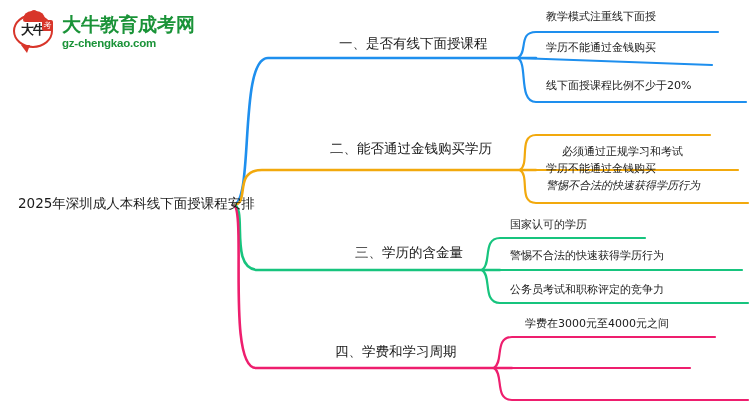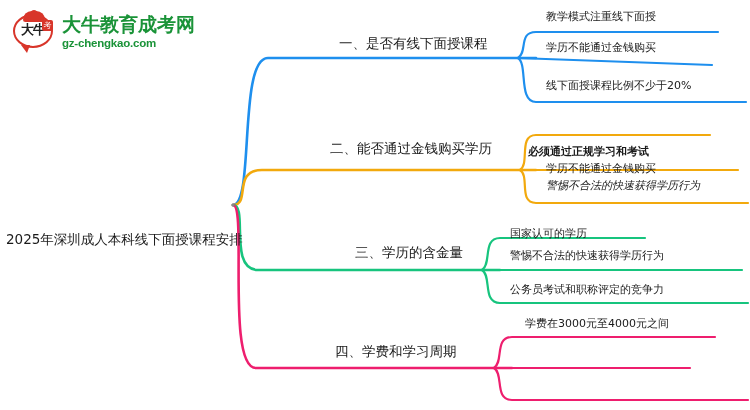--- a/index.html
+++ b/index.html
@@ -138,23 +138,22 @@
 
   .node-label {
     position: absolute;
     font-family: "DejaVu Sans", "Liberation Sans", sans-serif;
     color: #1a1a1a;
     white-space: nowrap;
     line-height: 1;
   }
   #root-label {
     font-size: 13.5px;
-    left: 6px;
+    left: 18px;
     top: 197px;
-    margin-top: 36px;
   }
   .topic-label {
     font-size: 13.5px;
   }
   .sub-label {
     font-size: 11px;
   }
 </style>
 </head>
 <body>
@@ -197,23 +196,23 @@
 
   <div class="node-label" id="root-label">2025年深圳成人本科线下面授课程安排</div>
 
   <div class="node-label topic-label" style="left:339px; top:37px;">一、是否有线下面授课程</div>
   <div class="node-label sub-label" style="left:546px; top:11px;">教学模式注重线下面授</div>
   <div class="node-label sub-label" style="left:546px; top:42px;">学历不能通过金钱购买</div>
   <div class="node-label sub-label" style="left:546px; top:80px;">线下面授课程比例不少于20%</div>
 
   <div class="node-label topic-label" style="left:330px; top:142px;">二、能否通过金钱购买学历</div>
   <div class="node-label sub-label" style="left:546px; top:115px;margin-top:48px;">学历不能通过金钱购买</div>
-  <div class="node-label sub-label" style="left:528px; top:146px;font-weight:bold;">必须通过正规学习和考试</div>
+  <div class="node-label sub-label" style="left:562px; top:146px;">必须通过正规学习和考试</div>
   <div class="node-label sub-label" style="left:546px; top:180px;font-style:italic;">警惕不合法的快速获得学历行为</div>
 
   <div class="node-label topic-label" style="left:355px; top:246px;">三、学历的含金量</div>
-  <div class="node-label sub-label" style="left:510px; top:228px;">国家认可的学历</div>
+  <div class="node-label sub-label" style="left:510px; top:219px;">国家认可的学历</div>
   <div class="node-label sub-label" style="left:510px; top:250px;">警惕不合法的快速获得学历行为</div>
   <div class="node-label sub-label" style="left:510px; top:284px;">公务员考试和职称评定的竞争力</div>
 
   <div class="node-label topic-label" style="left:335px; top:345px;">四、学费和学习周期</div>
   <div class="node-label sub-label" style="left:525px; top:318px;">学费在3000元至4000元之间</div>
 </div>
 
 </body></html>

